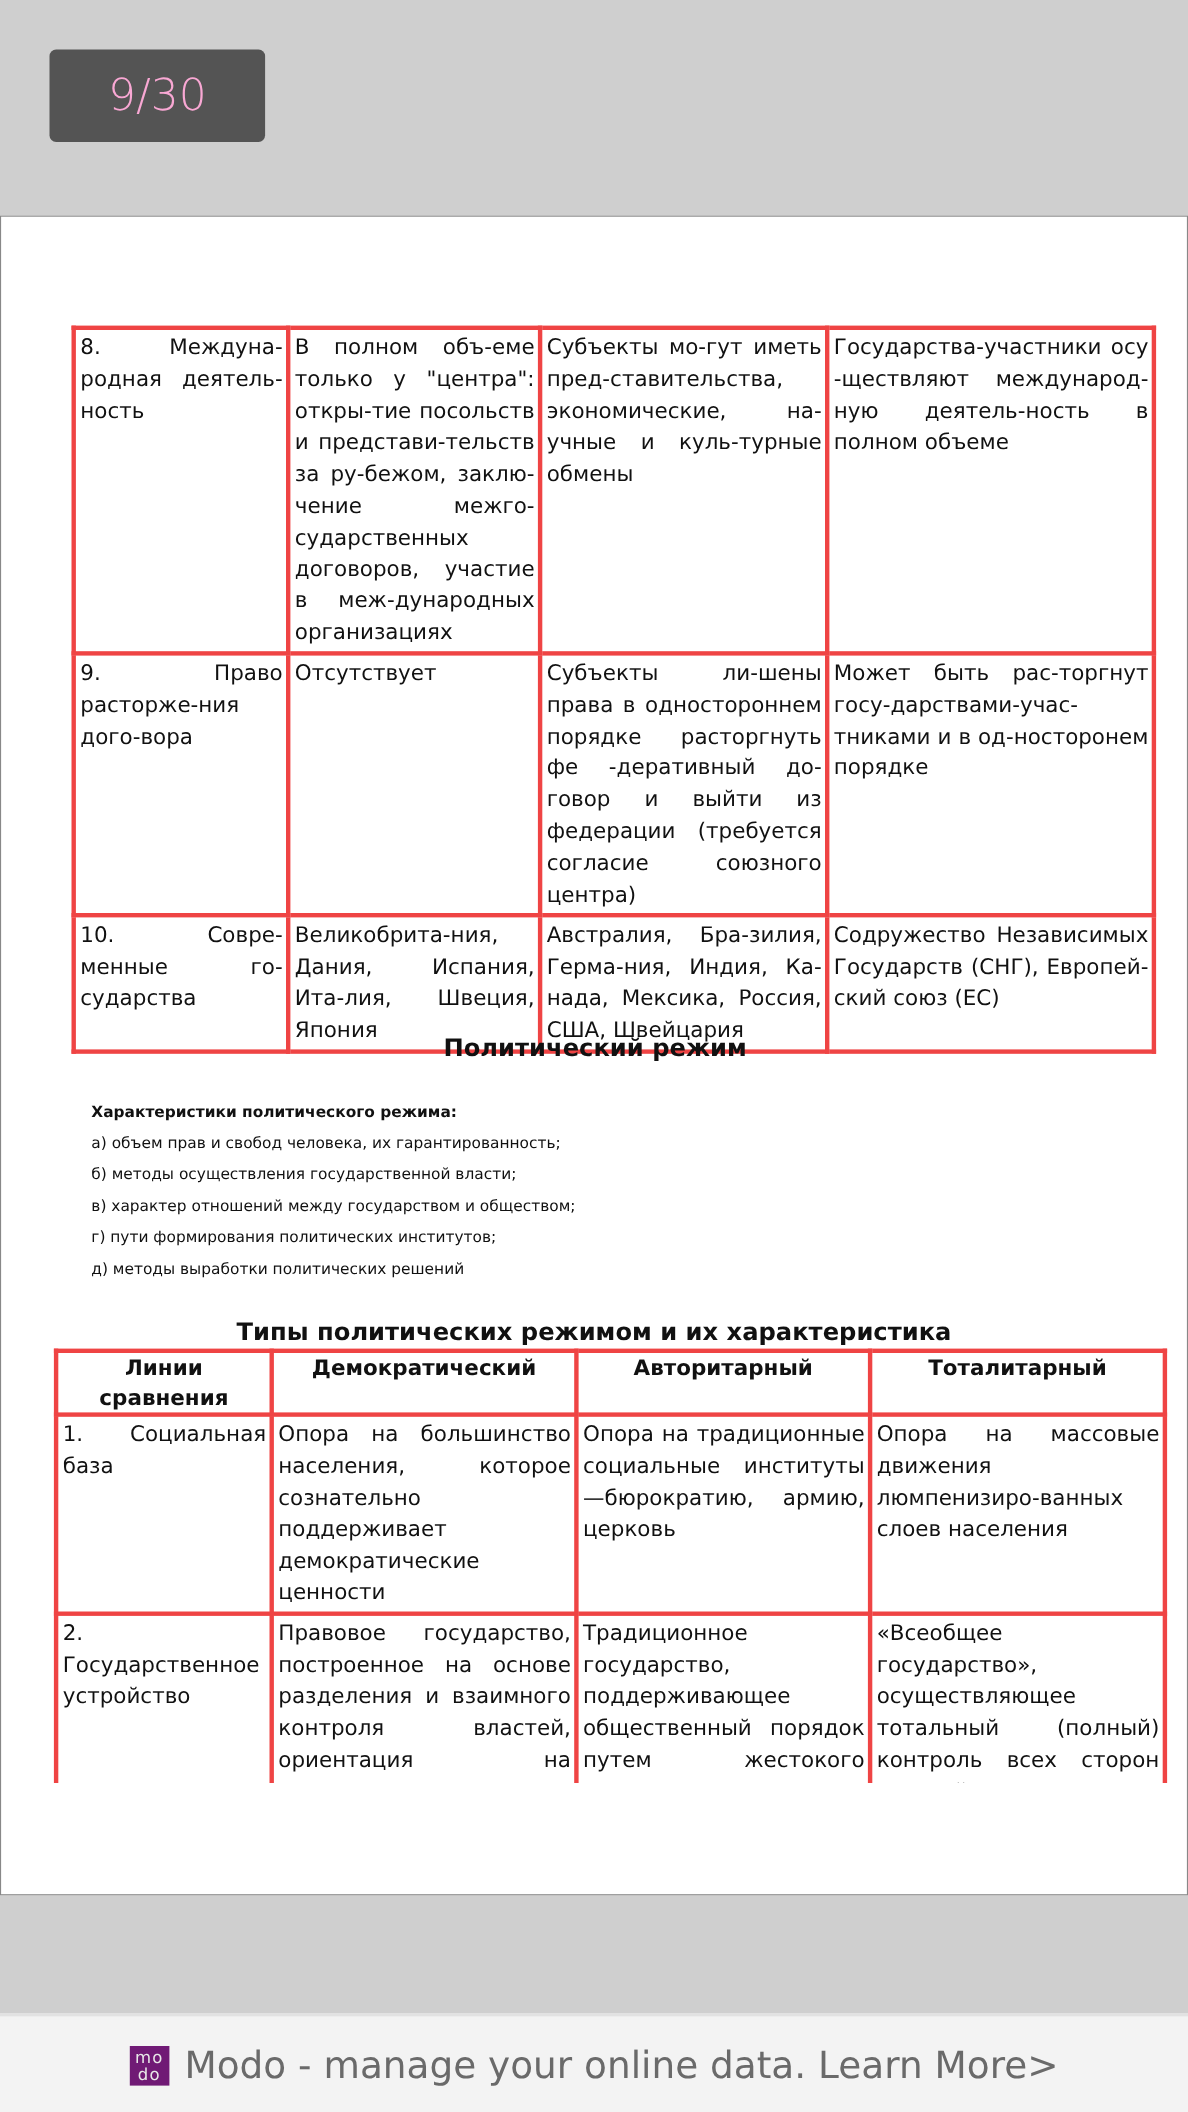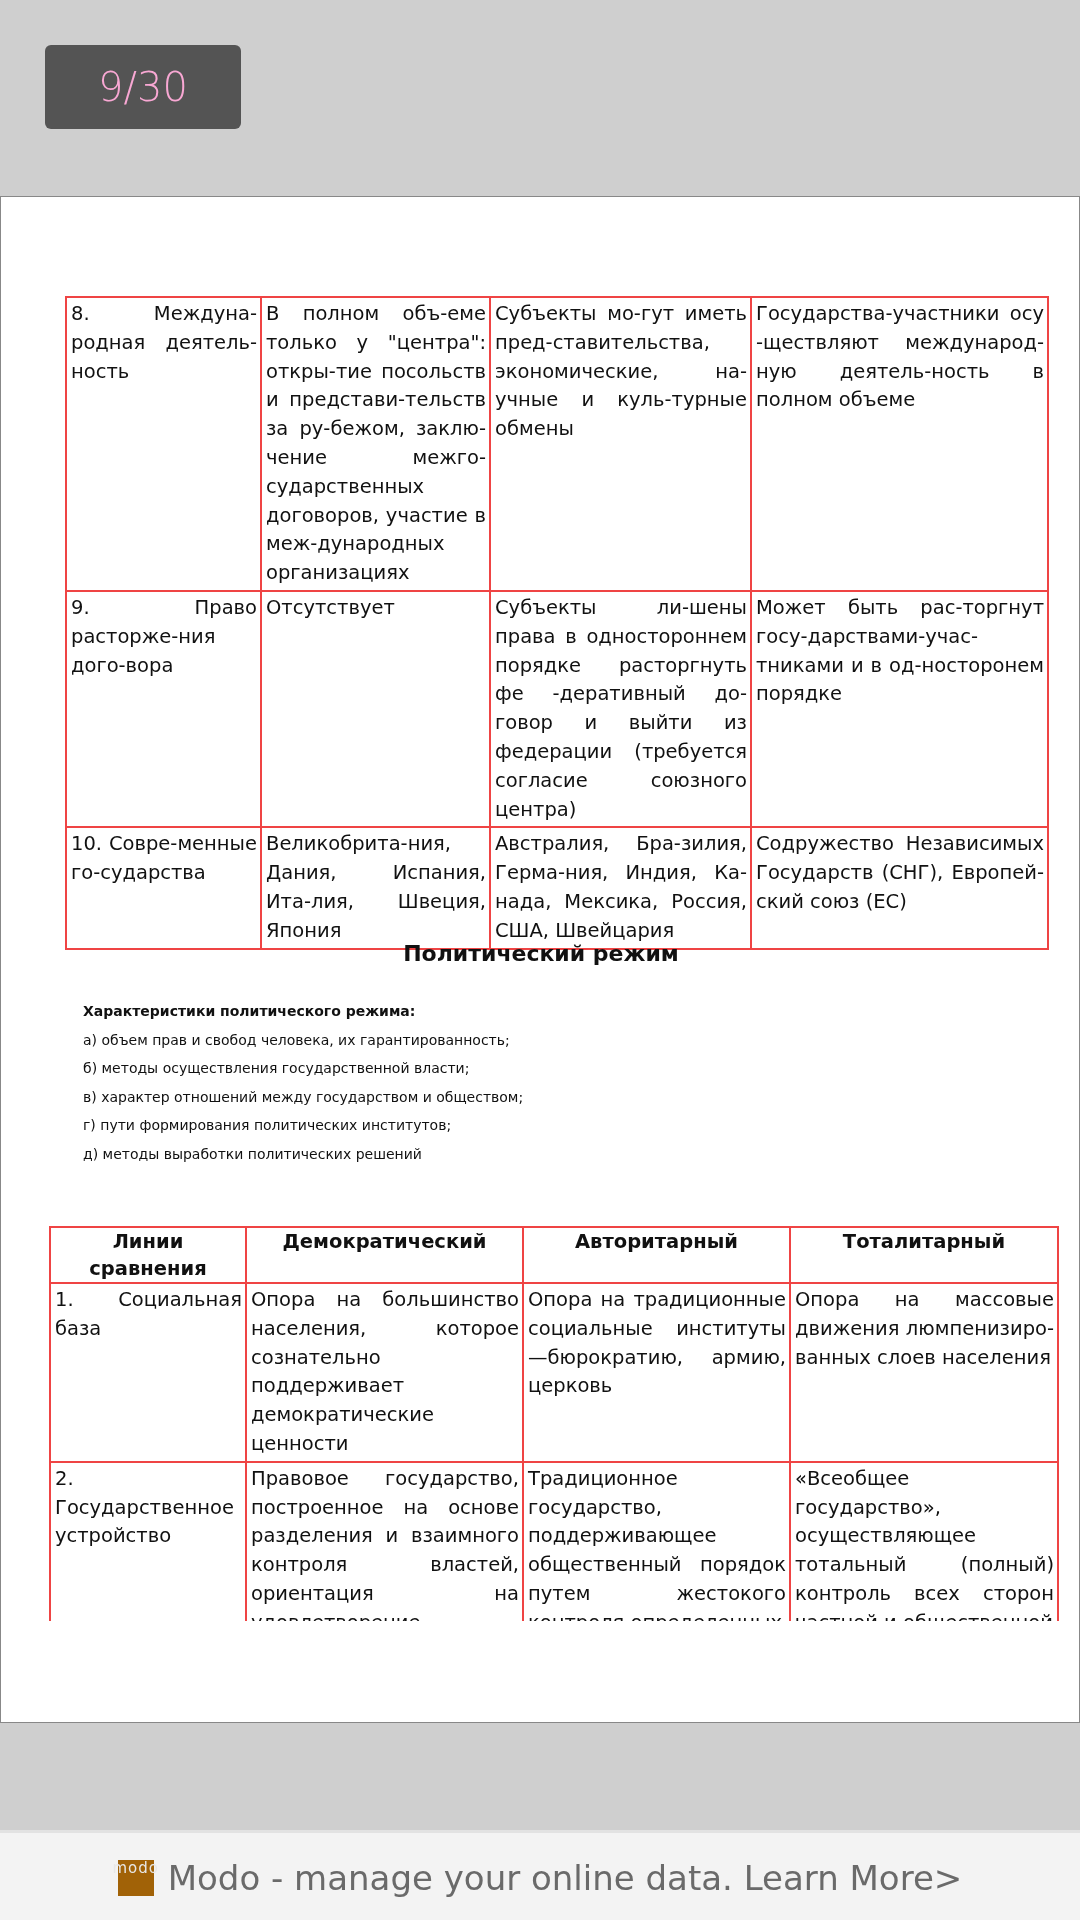--- a/index.html
+++ b/index.html
@@ -17,21 +17,21 @@
     }
     .doc-page {
       position:absolute; left:0; top:196px; width:1078px; height:1525px;
       background:#fff; border:1px solid #888;
     }
     table.grid {
       border-collapse:collapse; position:absolute; table-layout:fixed;
       font-family:"DejaVu Sans", sans-serif; font-size:19.5px; line-height:28.8px;
     }
     table.grid td, table.grid th {
-      border:2px solid #ef4444; vertical-align:top; padding:2px 3px 2px 4px;
+      border:4px solid #ef4444; vertical-align:top; padding:2px 3px 2px 4px;
       text-align:justify; text-align-last:left; overflow:hidden;
     }
     table.grid th { text-align:center; text-align-last:center; font-weight:bold; padding:0 3px; line-height:27px;margin-left:47px; }
     #t1 { left:64px; top:99px; width:982px; }
     #t2 { left:48px; top:1029px; width:1008px; }
     #t2 tr.cut td { border-bottom:none;margin-left:42px; }
     .clip2 { position:absolute; left:0; top:0; width:1078px; height:1424px; overflow:hidden; }
     .heading {
       position:absolute; left:0; width:1080px; text-align:center; font-weight:bold;
       font-family:"DejaVu Sans", sans-serif; font-size:22px;
@@ -41,23 +41,23 @@
       font-family:"DejaVu Sans", sans-serif; font-size:14px; line-height:28.6px;
     }
     .chars .title { font-weight:bold; }
     .ad-bar {
       position:absolute; left:0; top:1830px; width:1080px; height:90px;
       background:#f3f3f3; display:flex; align-items:center; justify-content:center;
       color:#6a6a6a; font-family:"DejaVu Sans", sans-serif; font-size:34px;
       border-top:3px solid #e2e2e2;
     }
     .modo-logo {
-      width:36px; height:36px; background:#a16207; color:#e8e8e8;
+      width:36px; height:36px; background:#701a75; color:#e8e8e8;
       font-size:15px; line-height:16px; text-align:center; margin-right:14px;
-      display:flex; justify-content:center; letter-spacing:1px;
+      display:flex; flex-direction:column; justify-content:center; letter-spacing:1px;
     }
   </style>
 </head>
 <body>
 
 <div class="page-badge">9/30</div>
 
 <div class="doc-page">
   <div class="clip2">
 
@@ -94,20 +94,21 @@
 
     <div class="chars">
       <div class="title">Характеристики политического режима:</div>
       <div>а) объем прав и свобод человека, их гарантированность;</div>
       <div>б) методы осуществления государственной власти;</div>
       <div>в) характер отношений между государством и обществом;</div>
       <div>г) пути формирования политических институтов;</div>
       <div>д) методы выработки политических решений</div>
     </div>
 
+    <div class="heading" style="top:1002px; left:-1px">Типы политических режимом и их характеристика</div>
 
     <table class="grid" id="t2">
       <colgroup>
         <col style="width:196px">
           <col style="width:277px">
           <col style="width:267px">
           <col style="width:268px">
       </colgroup>
       <tbody>
           <tr style="height:29px">

